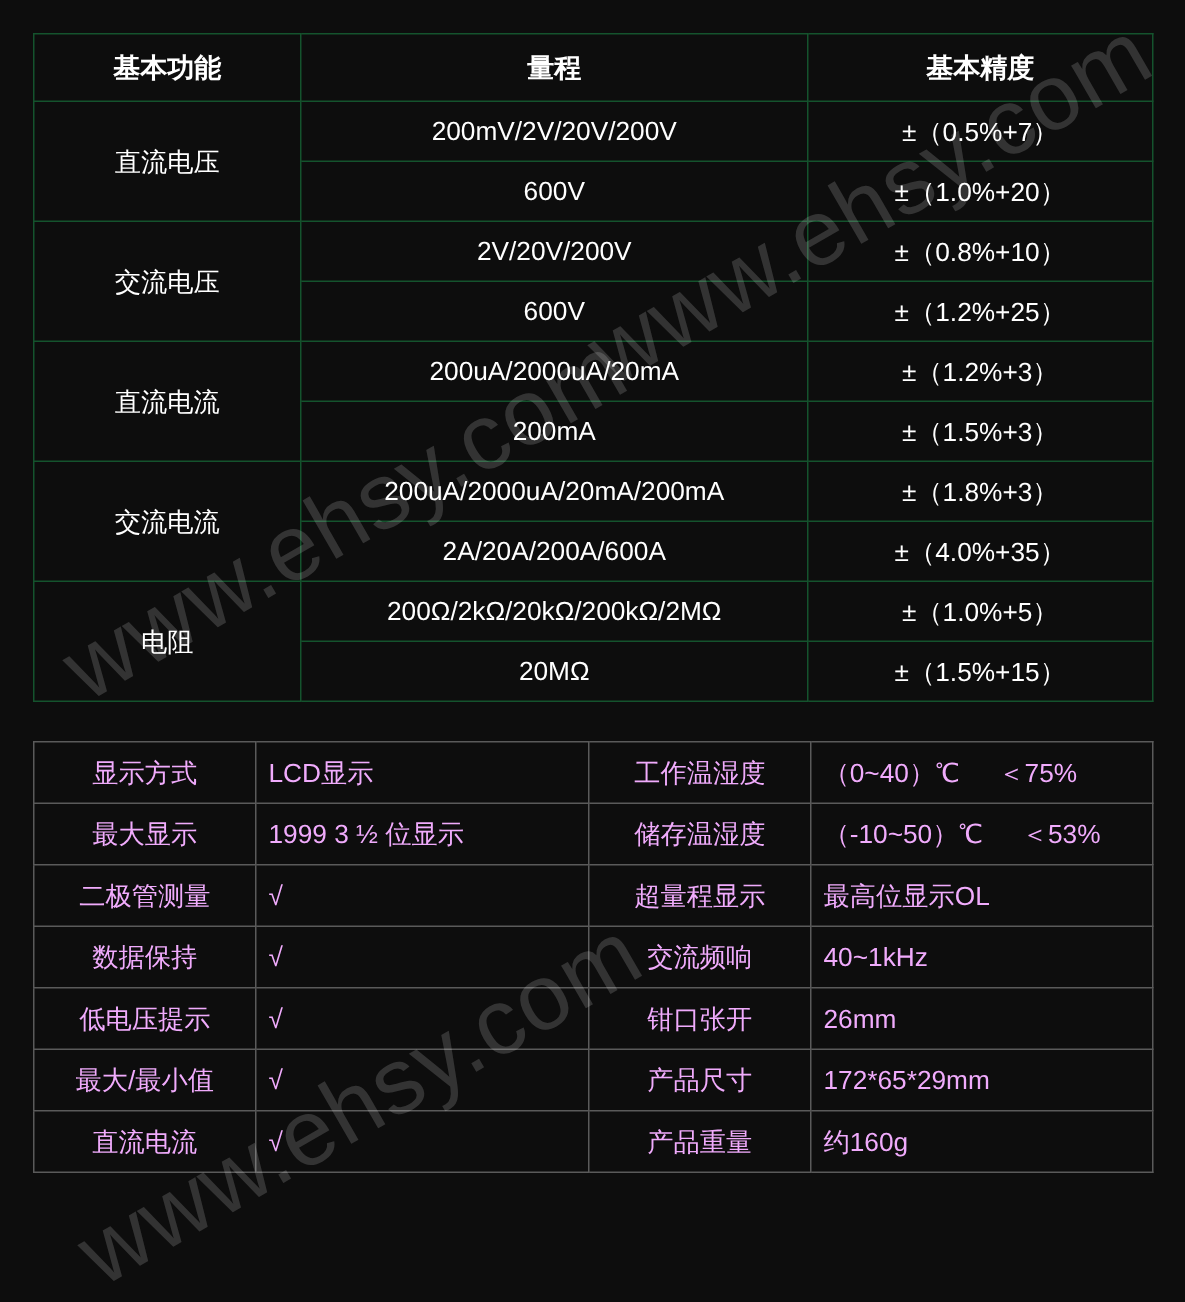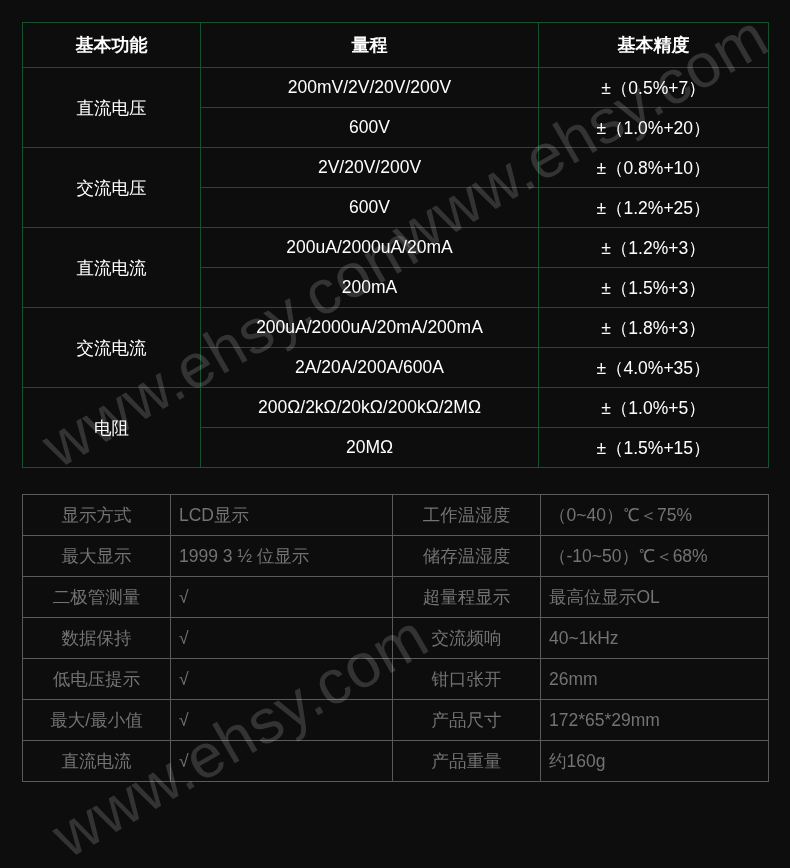--- a/index.html
+++ b/index.html
@@ -70,21 +70,21 @@
 
   
   #feature-table {
     table-layout: fixed;
   }
 
   #feature-table td {
     border: 1px solid #5a5a5a;
     height: 40px;
     font-size: 17.5px;
-    color: #737373;
+    color: #f0abfc;
     vertical-align: middle;
     background: transparent;
     padding: 0 8px;
   }
 
   .f-label {
     width: 148px;
     text-align: center;
   }
   .f-value {
@@ -98,20 +98,21 @@
   .f-value2 {
     width: 228px;
     text-align: left;
   }
 
   .f-value2 .pair {
     display: inline-block;
   }
   .f-value2 .pair .second {
     display: inline-block;
+    margin-left: 26px;
   }
 
   
   .watermark {
     position: absolute;
     left: 0;
     top: 0;
     width: 790px;
     height: 868px;
     pointer-events: none;
@@ -216,21 +217,21 @@
       <tr>
         <td class="f-label">显示方式</td>
         <td class="f-value">LCD显示</td>
         <td class="f-label2">工作温湿度</td>
         <td class="f-value2"><span class="pair"><span>（0~40）℃</span><span class="second">＜75%</span></span></td>
       </tr>
       <tr>
         <td class="f-label">最大显示</td>
         <td class="f-value">1999  3 ½ 位显示</td>
         <td class="f-label2">储存温湿度</td>
-        <td class="f-value2"><span class="pair"><span>（-10~50）℃</span><span class="second">＜68%</span></span></td>
+        <td class="f-value2"><span class="pair"><span>（-10~50）℃</span><span class="second">＜53%</span></span></td>
       </tr>
       <tr>
         <td class="f-label">二极管测量</td>
         <td class="f-value">√</td>
         <td class="f-label2">超量程显示</td>
         <td class="f-value2"><span class="pair"><span>最高位显示OL</span><span class="second"></span></span></td>
       </tr>
       <tr>
         <td class="f-label">数据保持</td>
         <td class="f-value">√</td>

